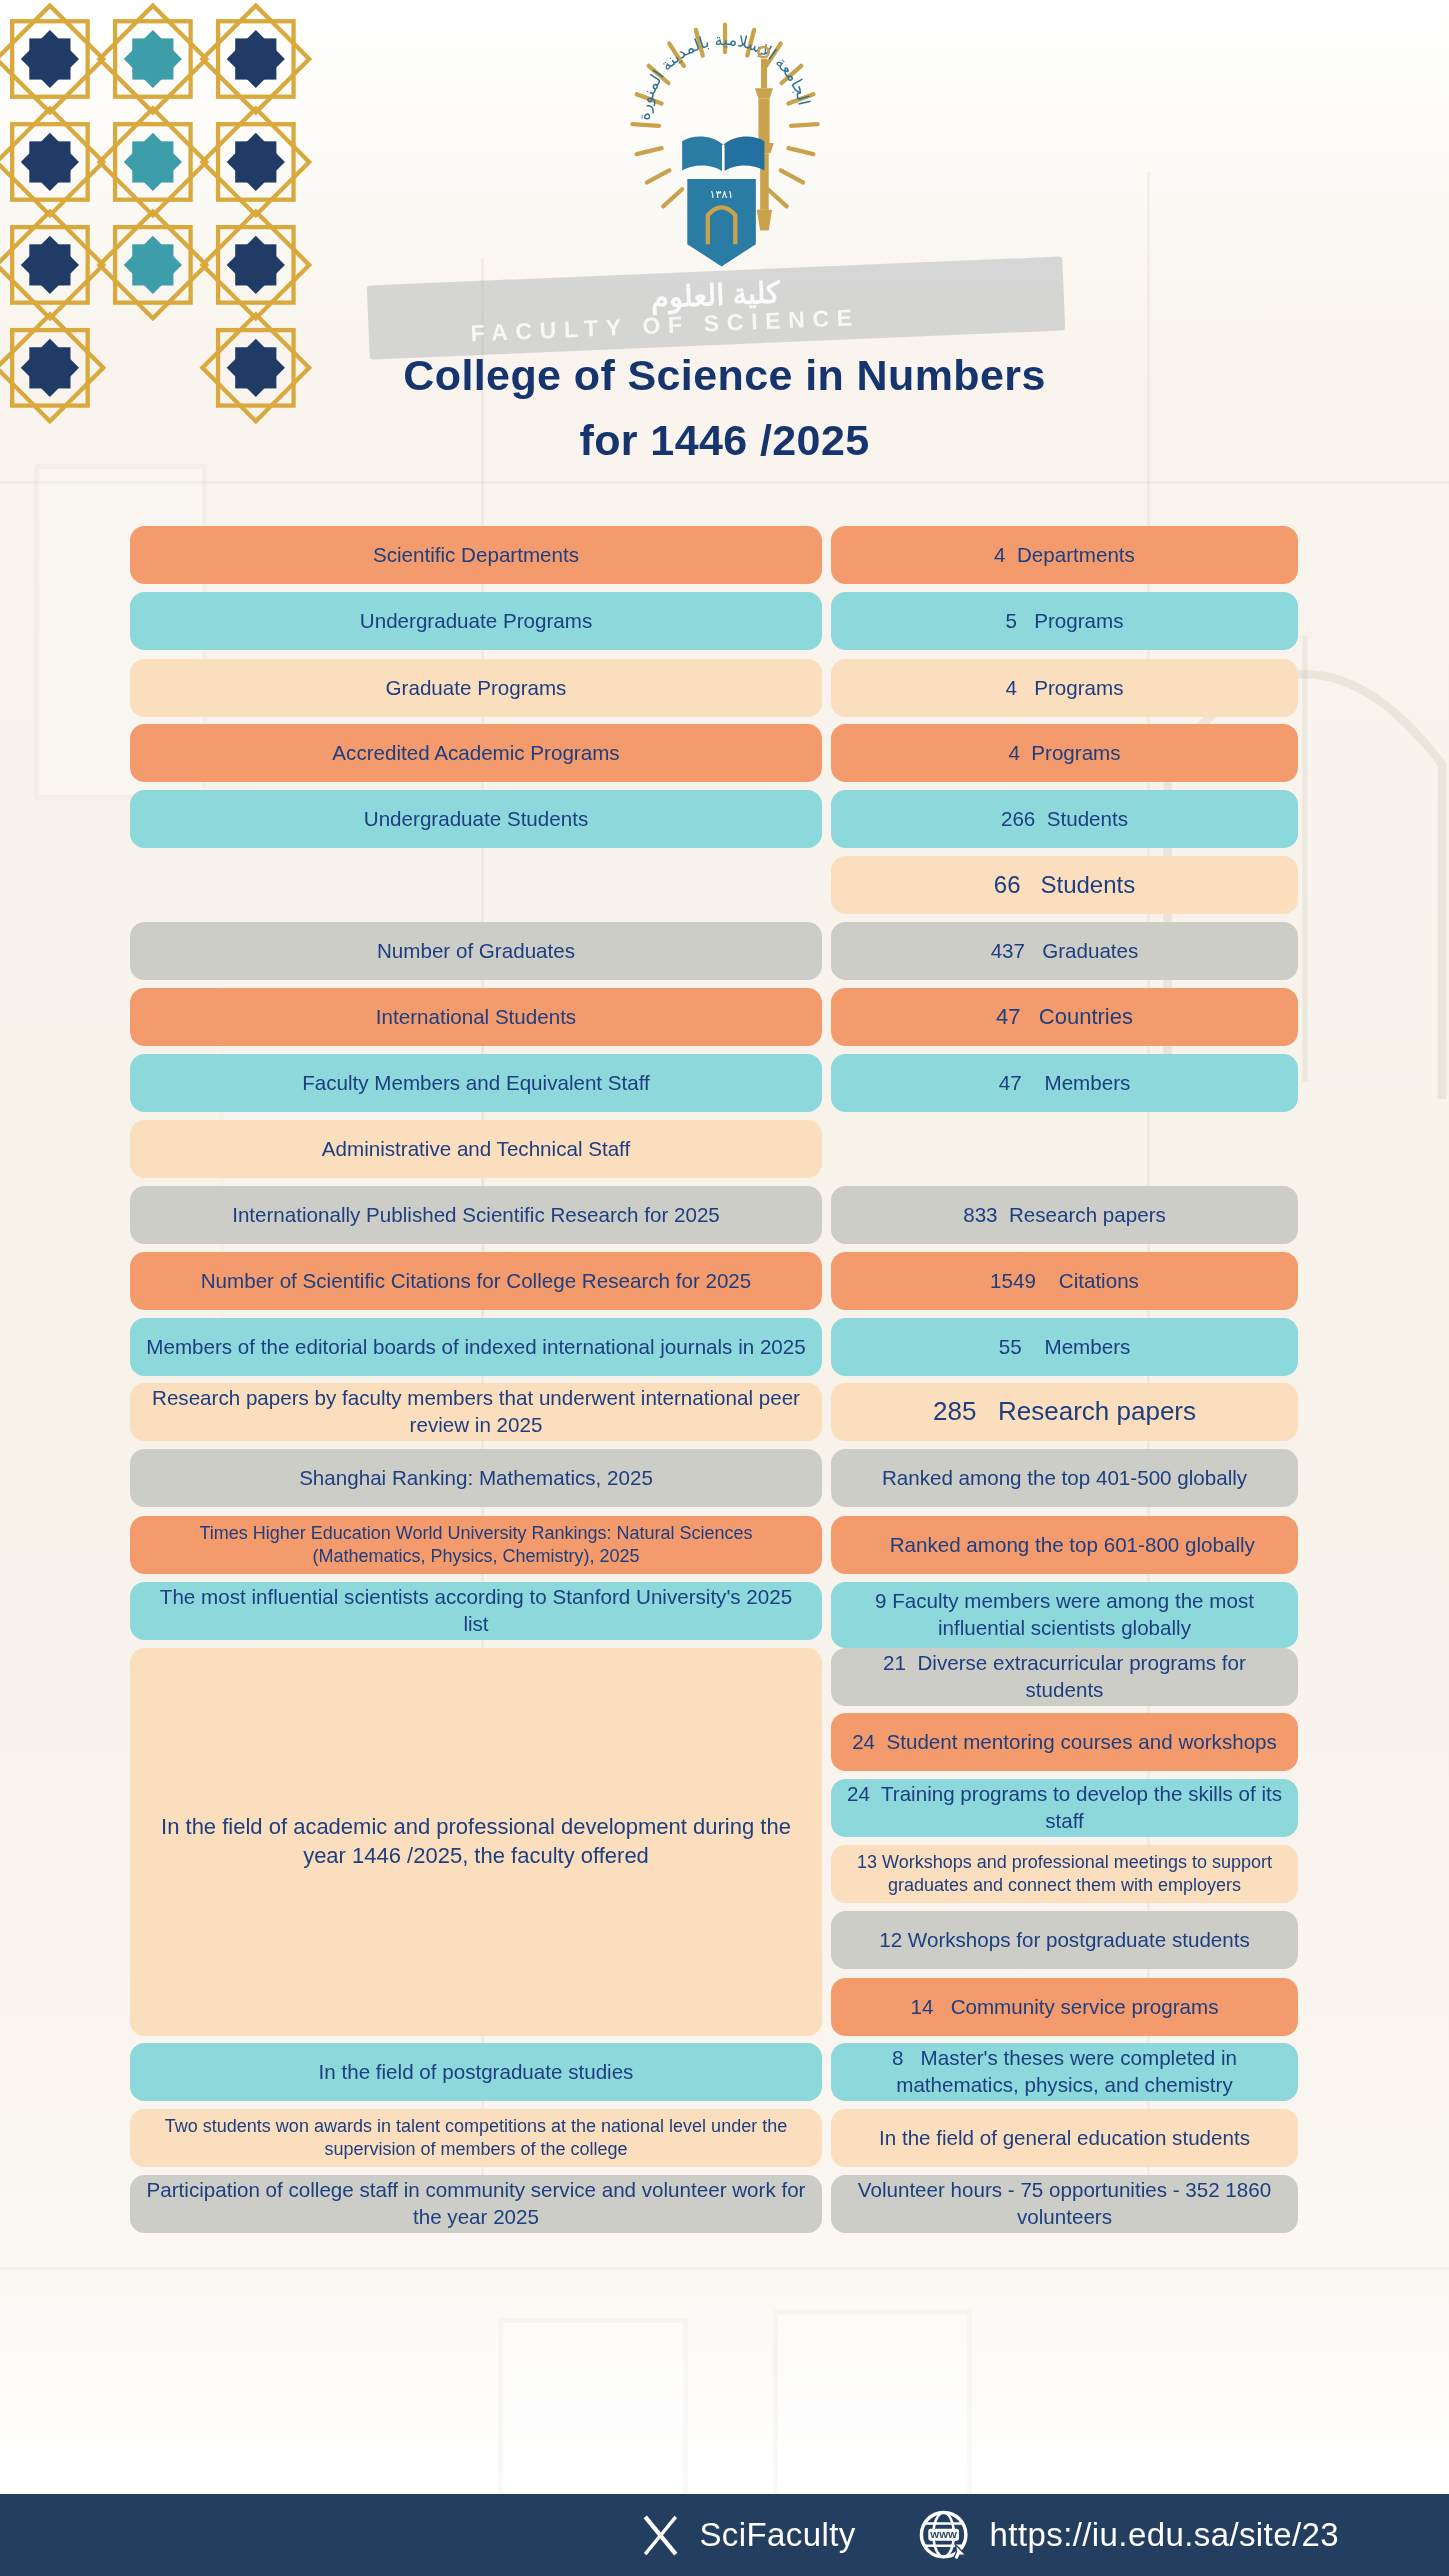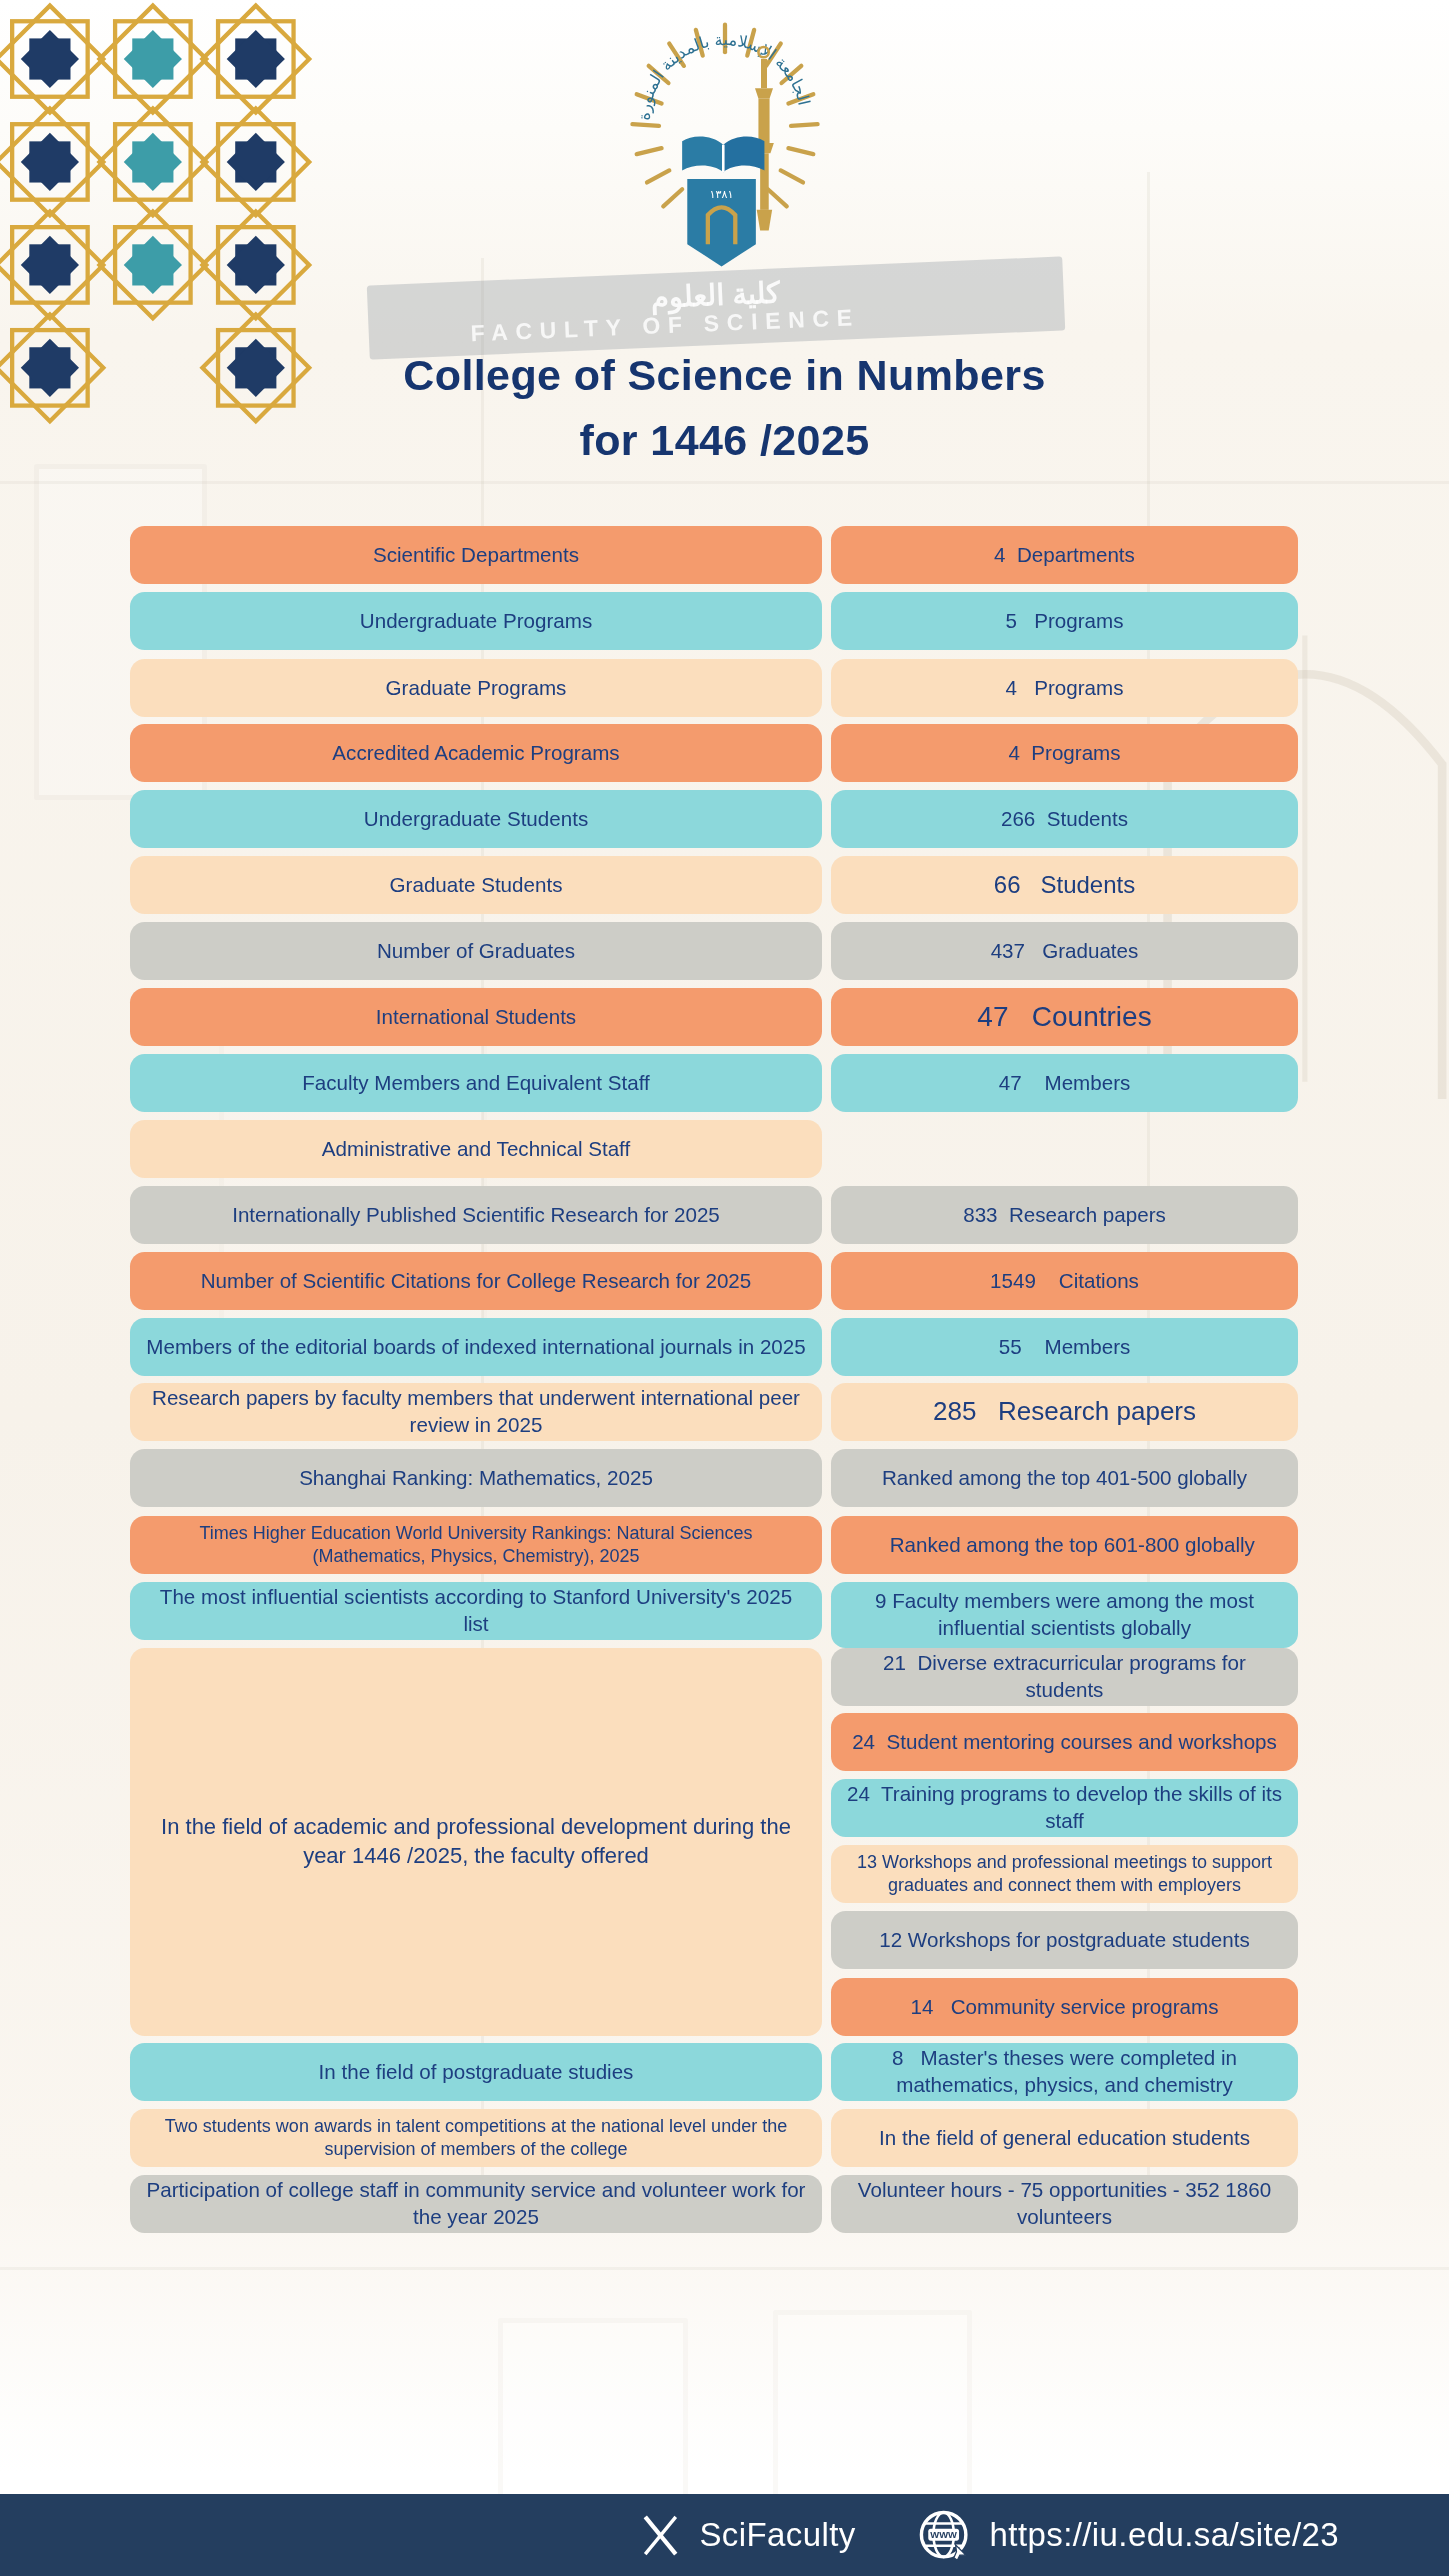--- a/index.html
+++ b/index.html
@@ -181,23 +181,20 @@
       </div>
       <div class="bar peach" style="top: 659px; height: 58px;">
         <span style="font-size: 20.6px;">Graduate Programs</span>
       </div>
       <div class="bar orange" style="top: 724px; height: 58px;">
         <span style="font-size: 20.6px;">Accredited Academic Programs</span>
       </div>
       <div class="bar teal" style="top: 790px; height: 58px;">
         <span style="font-size: 20.6px;">Undergraduate Students</span>
       </div>
-      <div class="bar peach" style="top: 856px; height: 58px;">
-        <span style="font-size: 20.6px;">Graduate Students</span>
-      </div>
       <div class="bar gray" style="top: 922px; height: 58px;">
         <span style="font-size: 20.6px;">Number of Graduates</span>
       </div>
       <div class="bar orange" style="top: 988px; height: 58px;">
         <span style="font-size: 20.6px;">International Students</span>
       </div>
       <div class="bar teal" style="top: 1054px; height: 58px;">
         <span style="font-size: 20.6px;">Faculty Members and Equivalent Staff</span>
       </div>
       <div class="bar peach" style="top: 1120px; height: 58px;">
@@ -253,21 +250,21 @@
       <div class="bar teal" style="top: 790px; height: 58px;">
         <span style="font-size: 20.6px;">266  Students</span>
       </div>
       <div class="bar peach" style="top: 856px; height: 58px;">
         <span style="font-size: 24px;">66   Students</span>
       </div>
       <div class="bar gray" style="top: 922px; height: 58px;">
         <span style="font-size: 20.6px;">437   Graduates</span>
       </div>
       <div class="bar orange" style="top: 988px; height: 58px;">
-        <span style="font-size: 28px;">47   Countries</span>
+        <span style="font-size: 22px;">47   Countries</span>
       </div>
       <div class="bar teal" style="top: 1054px; height: 58px;">
         <span style="font-size: 20.6px;">47    Members</span>
       </div>
       <div class="bar gray" style="top: 1186px; height: 58px;">
         <span style="font-size: 20.6px;">833  Research papers</span>
       </div>
       <div class="bar orange" style="top: 1252px; height: 58px;">
         <span style="font-size: 20.6px;">1549    Citations</span>
       </div>

